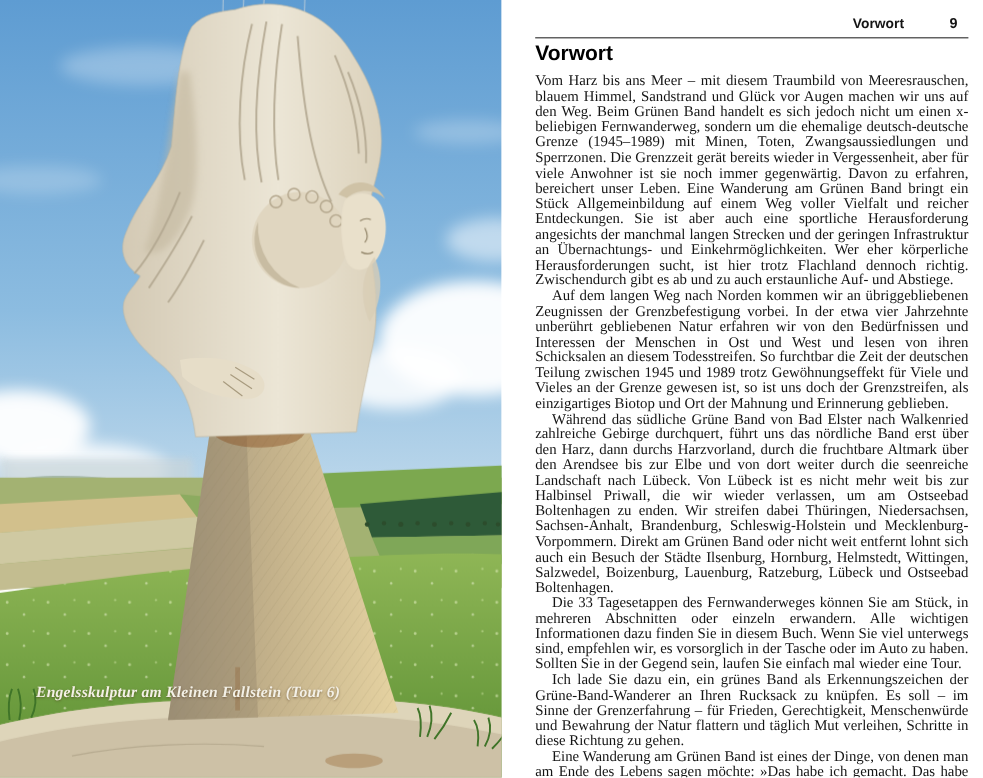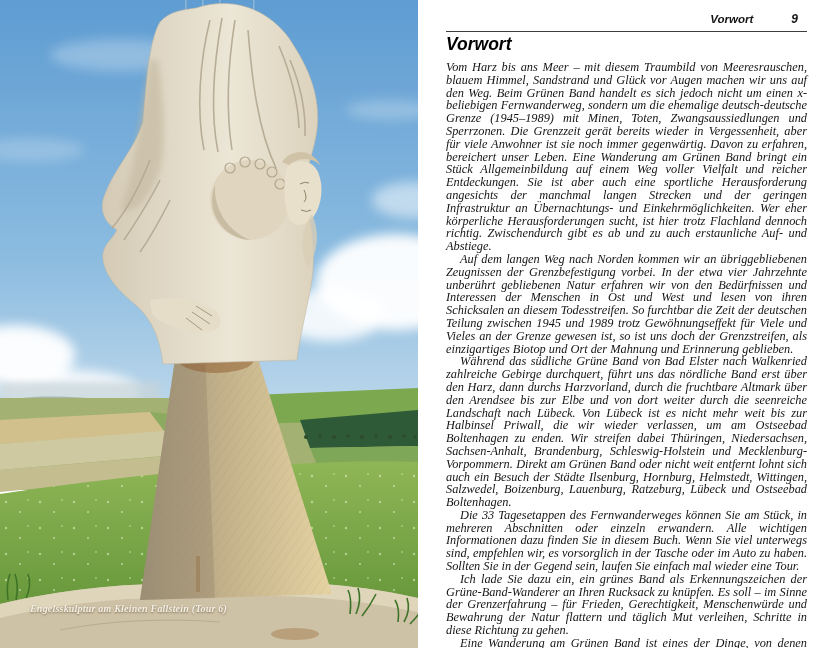--- a/index.html
+++ b/index.html
@@ -1,26 +1,26 @@
 <!DOCTYPE html>
 <html lang="de"><head>
 <meta charset="utf-8">
 <style>
   html,body{margin:0;padding:0;background:#ffffff;}
   .page{position:relative;width:819px;height:648px;background:#ffffff;overflow:hidden;
         font-family:"Liberation Serif",serif;}
   
   .photo{position:absolute;left:0;top:0;width:418px;height:648px;overflow:hidden;}
   .photo svg{display:block;}
-  .photo-caption{position:absolute;left:30px;top:603px;width:360px;
+  .photo-caption{position:absolute;left:30px;top:569px;width:360px;
         font-family:"Liberation Serif",serif;font-style:italic;font-weight:bold;
-        font-size:10px;letter-spacing:.2px;color:#f3f0e6;
+        font-size:13px;letter-spacing:.2px;color:#f3f0e6;
         text-shadow:0 1px 2px rgba(70,45,20,.55);}
   
-  .text-col{position:absolute;left:446px;top:0;width:361px;height:468px;color:#141414;font-style:italic;}
+  .text-col{position:absolute;left:446px;top:0;width:361px;height:468px;color:#141414;}
   .running-header{position:absolute;left:0;top:12px;width:100%;
         display:flex;justify-content:flex-end;align-items:baseline;
         border-bottom:1.2px solid #3c3c3c;padding-bottom:5px;
         font-family:"Liberation Sans",sans-serif;font-weight:bold;}
   .running-title{font-size:11.5px;margin-right:38px;}
   .page-number{font-size:12px;margin-right:9px;}
   .page-title{position:absolute;left:0;top:34px;margin:0;
         font-family:"Liberation Sans",sans-serif;font-weight:bold;font-size:17.5px;color:#000;}
   .body-text{position:absolute;left:0;top:61px;width:361px;
         font-size:12.35px;line-height:12.8px;text-align:justify;

